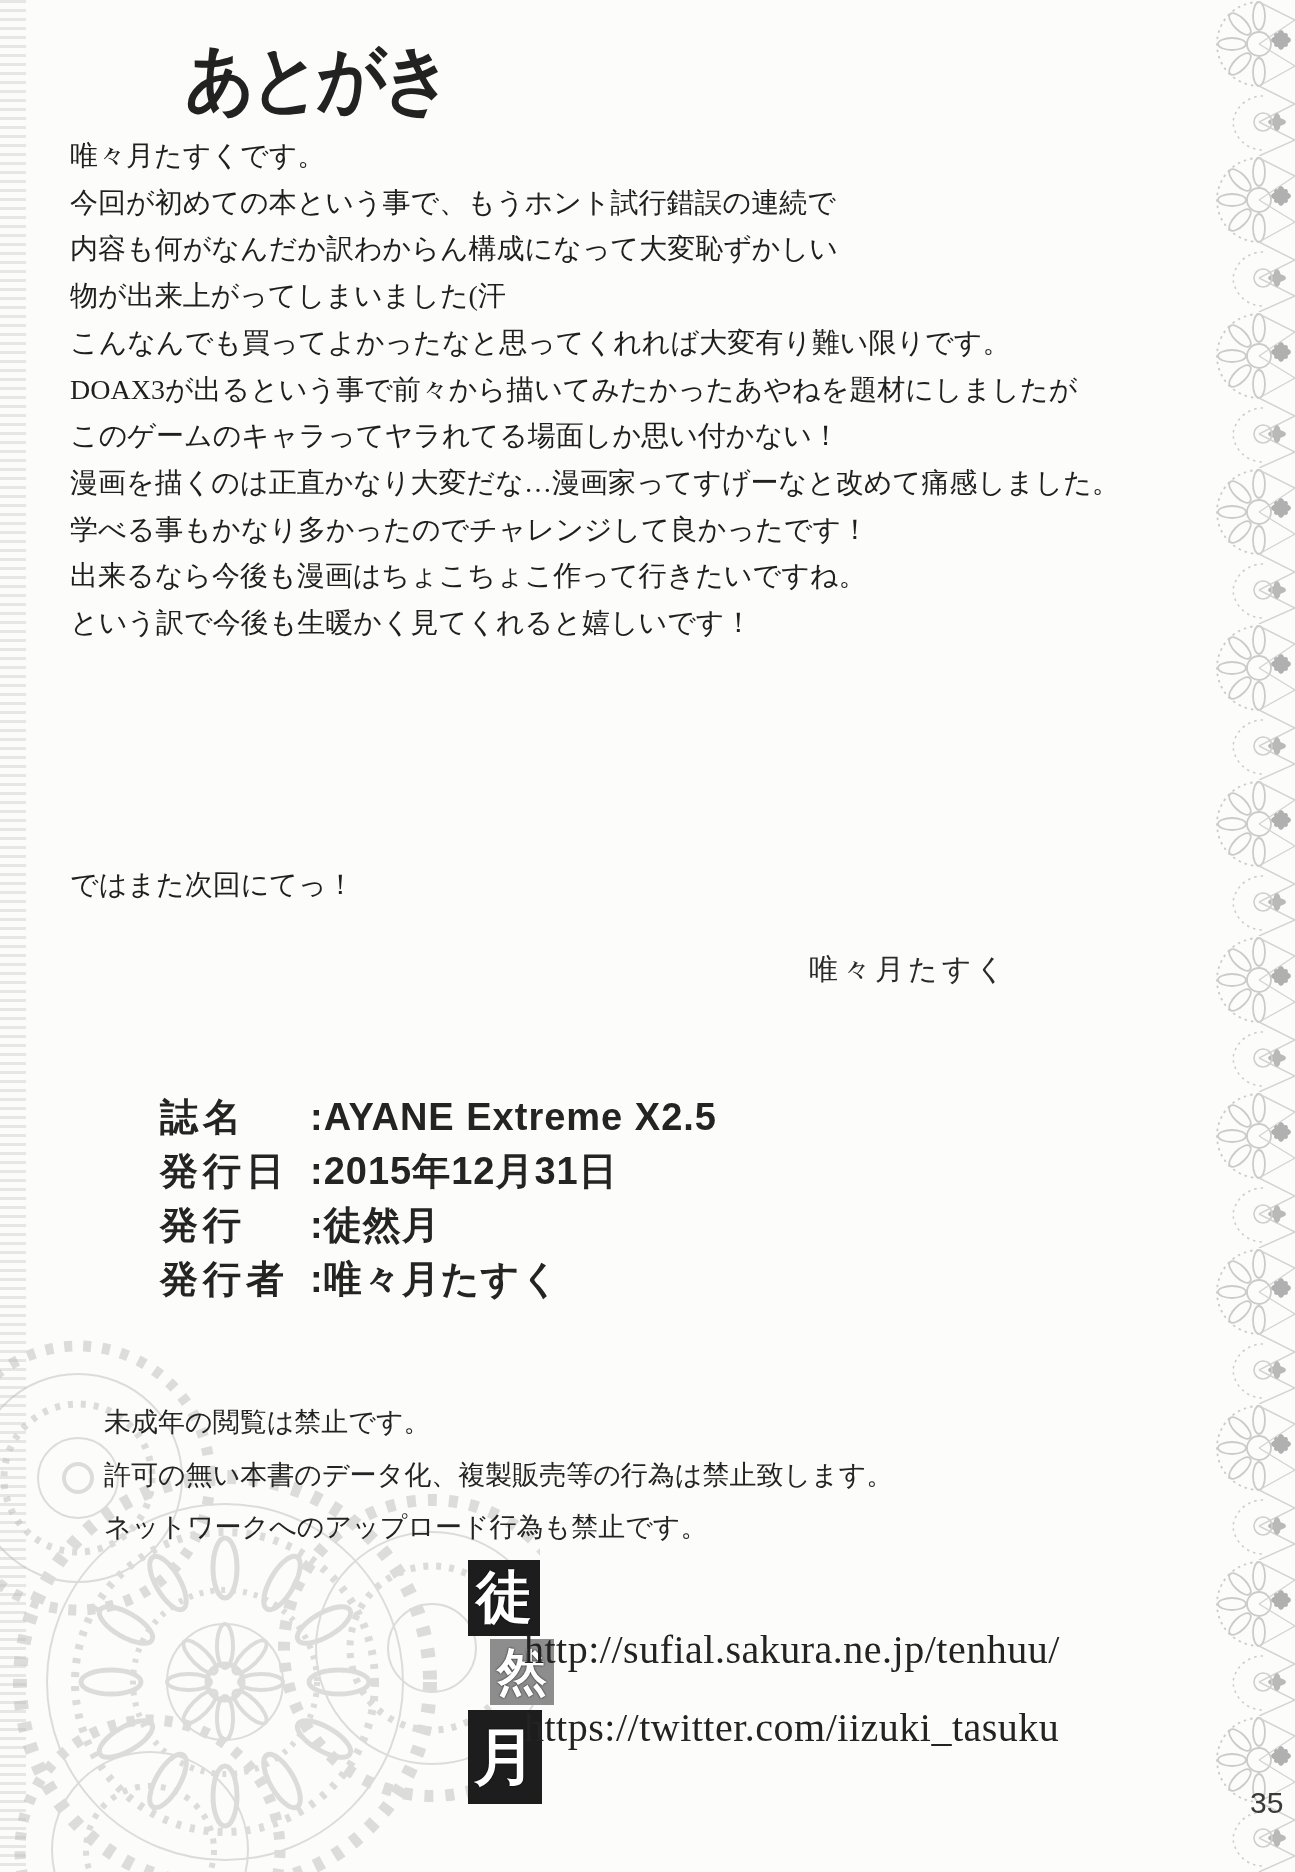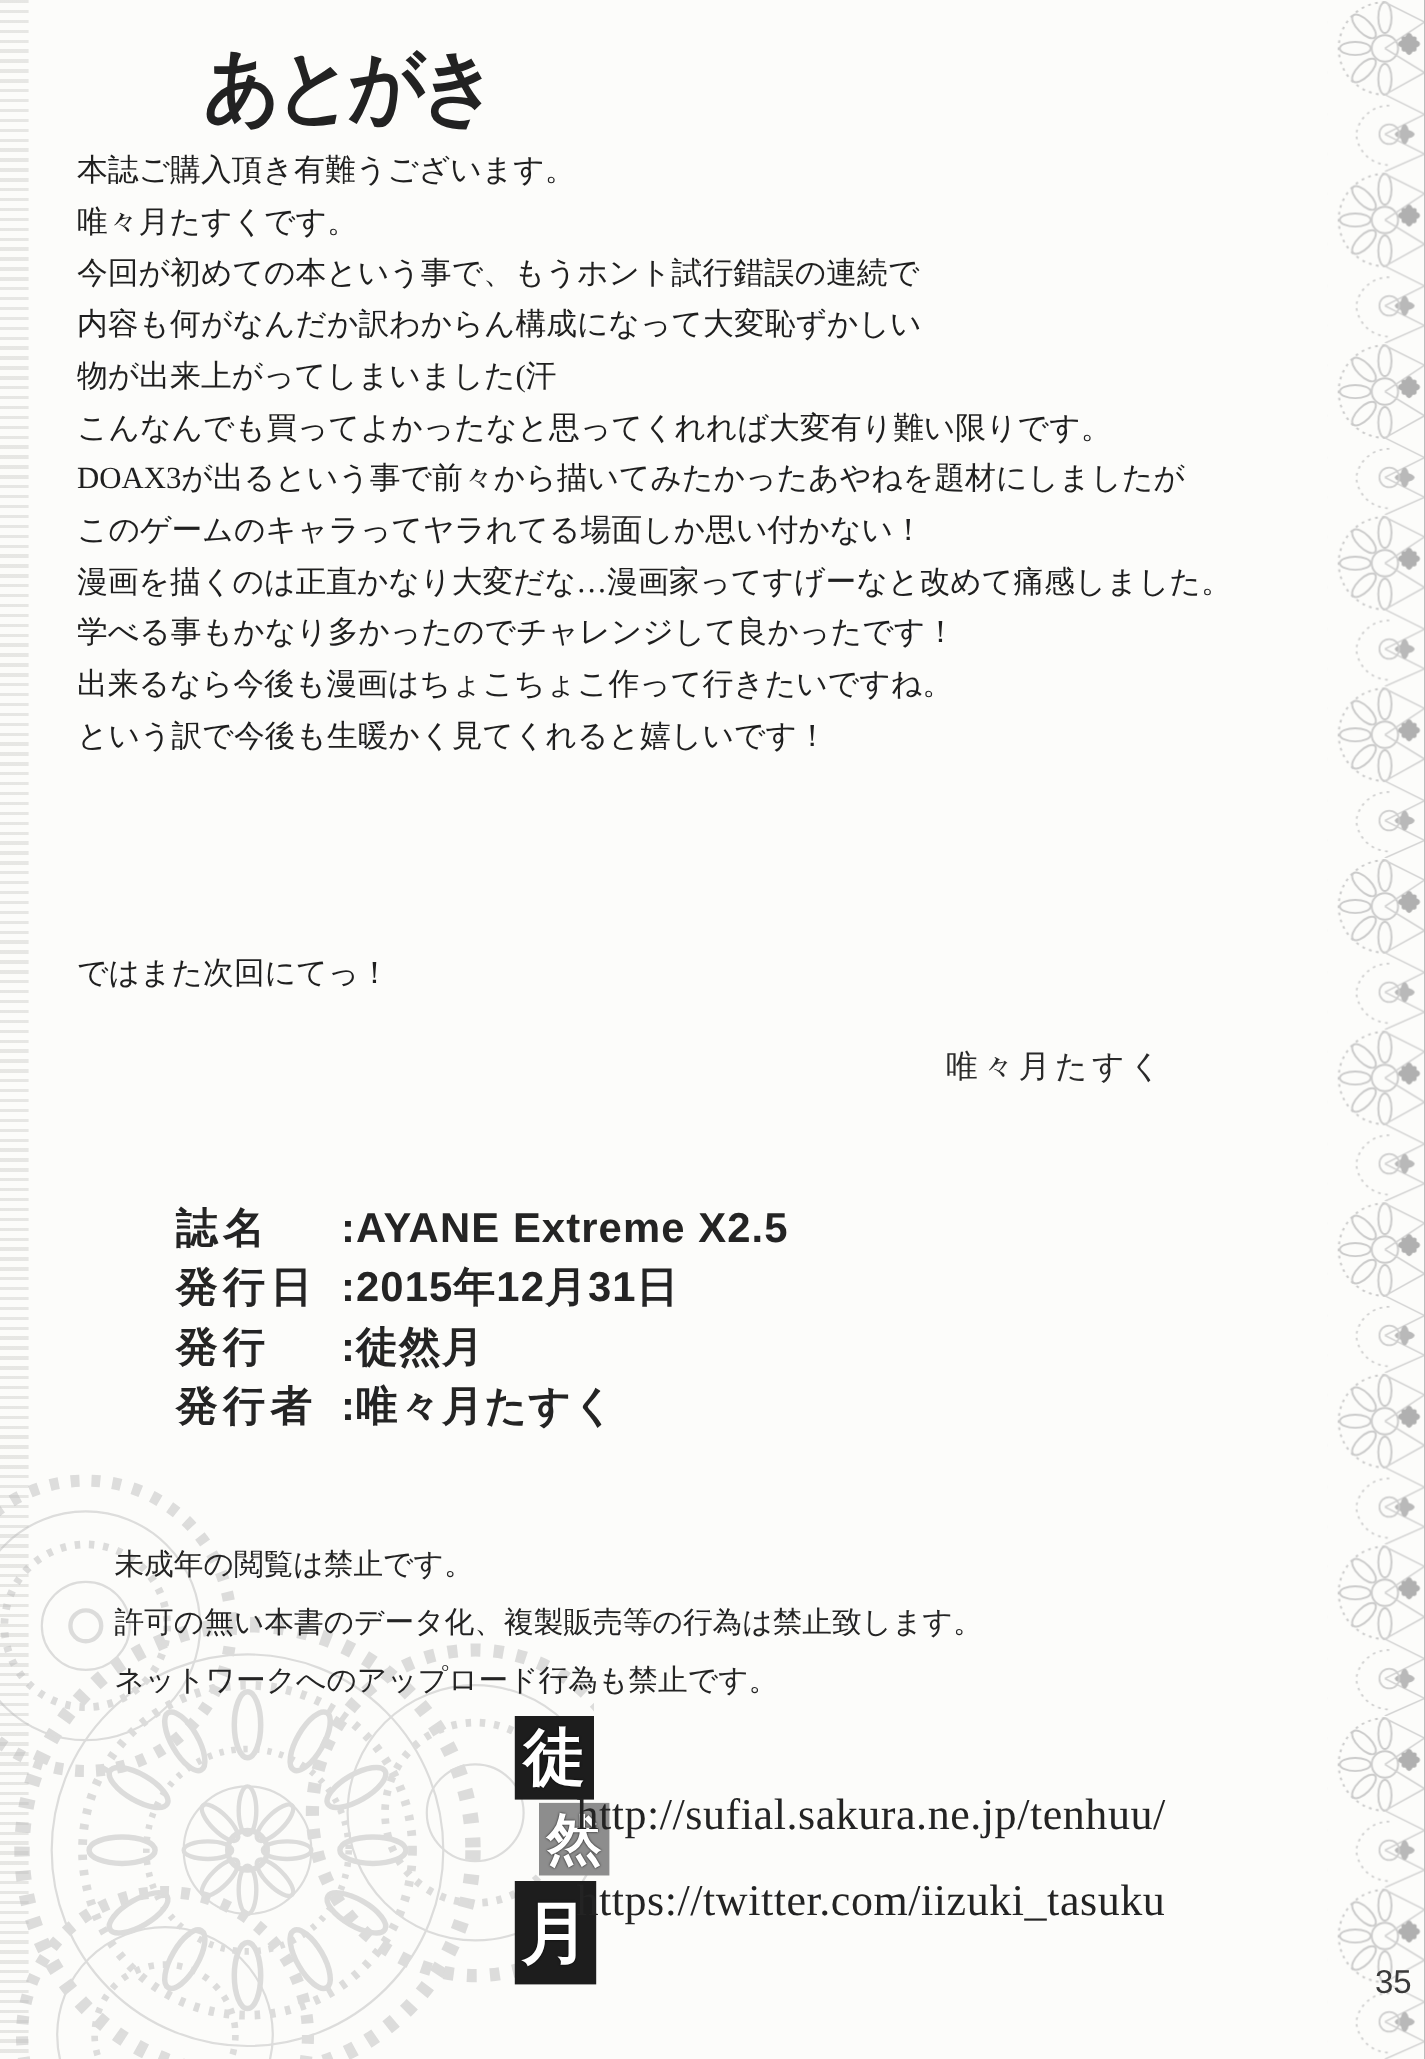--- a/index.html
+++ b/index.html
@@ -30,21 +30,21 @@
   .body-text{
     position:absolute;left:70px;top:133px;width:1100px;
     font-size:28px;line-height:46.7px;white-space:nowrap;
     color:#1f1f1f;
   }
   .closing-line{
     position:absolute;left:70px;top:866px;
     font-size:28px;white-space:nowrap;color:#1f1f1f;
   }
   .signature{
-    position:absolute;left:860px;top:950px;
+    position:absolute;left:809px;top:950px;
     font-size:29px;letter-spacing:4px;white-space:nowrap;color:#2a2a2a;
   }
   .colophon{
     position:absolute;left:160px;top:1090px;
     font-family:"Liberation Sans","DejaVu Sans",sans-serif;
     font-weight:700;font-size:38px;color:#242424;
   }
   .colophon .row{height:54px;line-height:54px;white-space:nowrap;}
   .colophon .lbl{display:inline-block;width:150px;letter-spacing:5px;}
   .colophon .val{letter-spacing:1px;}
@@ -181,21 +181,20 @@
           <path d="M56 96 A30 30 0 0 0 26 122 A30 30 0 0 0 56 150" stroke-dasharray="2.5 4"></path>
         </g>
       </pattern>
     </defs>
     <rect width="88" height="1872" fill="url(#laceP)" opacity="0.85"></rect>
   </svg>
 
   <div class="title">あとがき</div>
 
   <div class="body-text">
-    <div>本誌ご購入頂き有難うございます。</div>
     <div>唯々月たすくです。</div>
     <div>今回が初めての本という事で、もうホント試行錯誤の連続で</div>
     <div>内容も何がなんだか訳わからん構成になって大変恥ずかしい</div>
     <div>物が出来上がってしまいました(汗</div>
     <div>こんなんでも買ってよかったなと思ってくれれば大変有り難い限りです。</div>
     <div>DOAX3が出るという事で前々から描いてみたかったあやねを題材にしましたが</div>
     <div>このゲームのキャラってヤラれてる場面しか思い付かない！</div>
     <div>漫画を描くのは正直かなり大変だな…漫画家ってすげーなと改めて痛感しました。</div>
     <div>学べる事もかなり多かったのでチャレンジして良かったです！</div>
     <div>出来るなら今後も漫画はちょこちょこ作って行きたいですね。</div>

